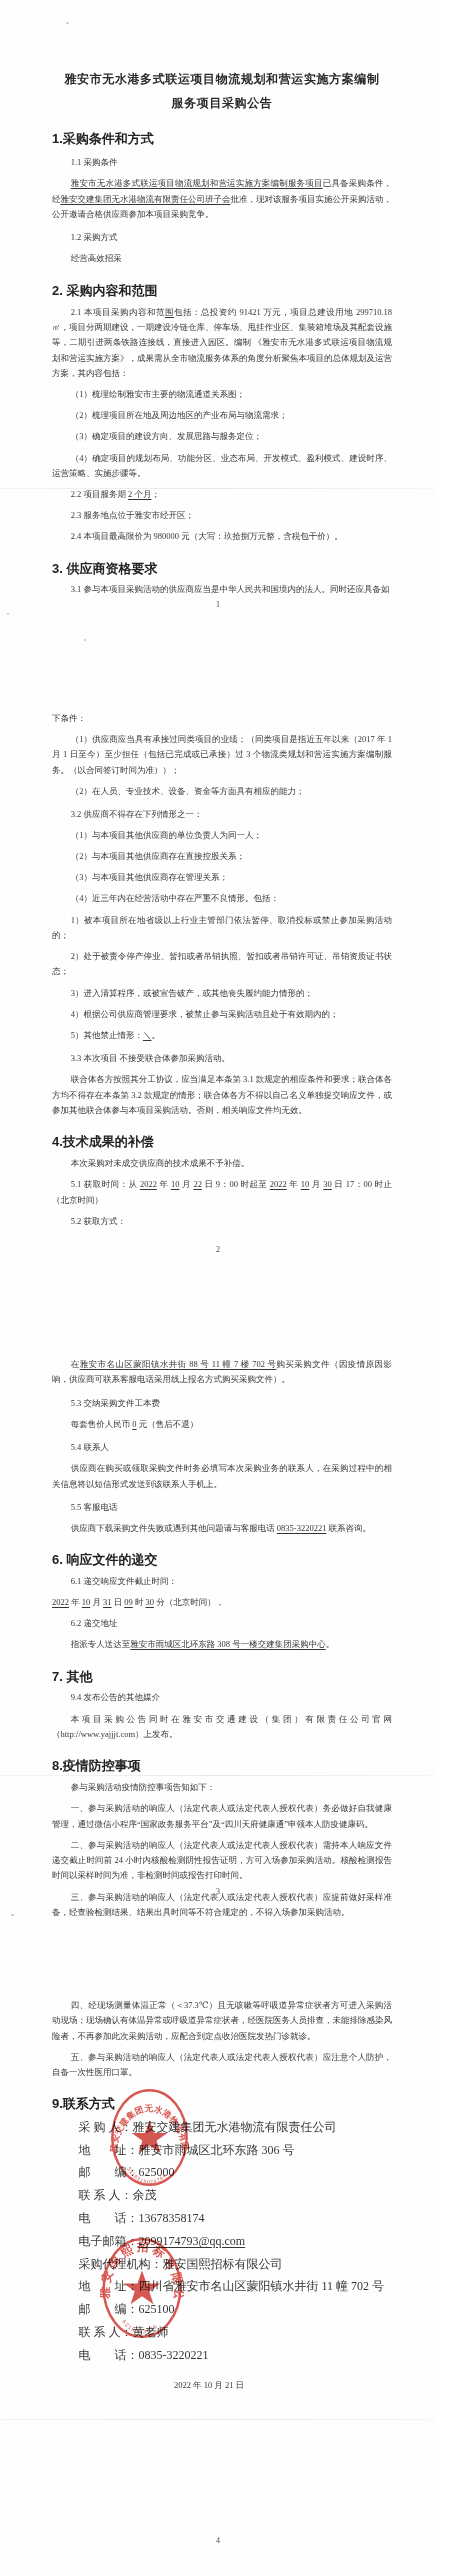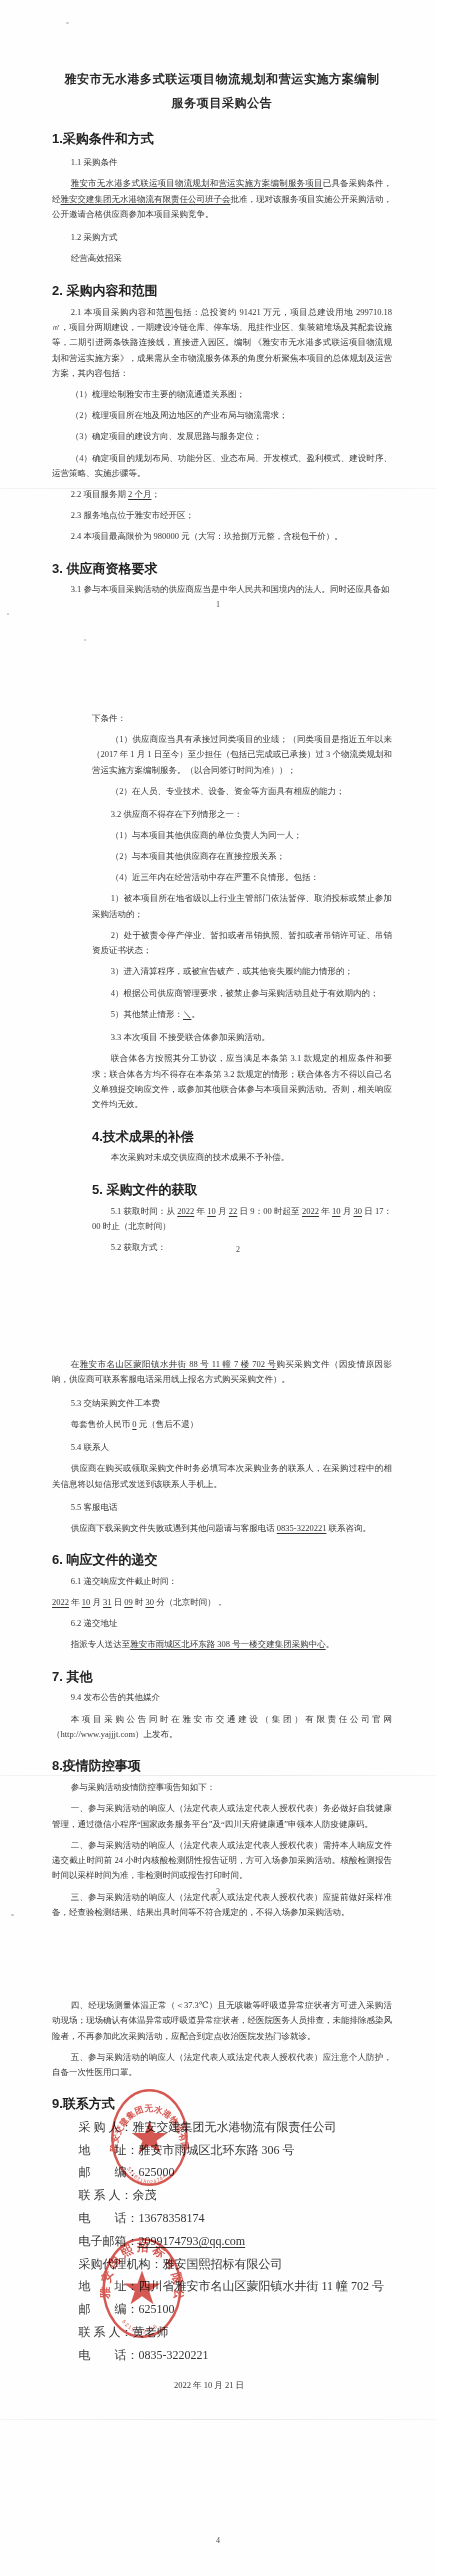--- a/index.html
+++ b/index.html
@@ -1,20 +1,20 @@
 <!DOCTYPE html>
 <html style="font-size:9px"><head>
 <meta charset="utf-8">
 <style>
   html,body{margin:0;padding:0;background:#ffffff;}
   .doc{position:relative;width:436px;height:2576px;background:#fefefe;
        font-family:"Liberation Serif","DejaVu Serif",serif;color:#363636;overflow:hidden;}
   .page{position:relative;box-sizing:border-box;padding:0 44px 0 52px;}
   .pg1{height:675px;padding-top:67px;}
-  .pg2{height:638px;padding-top:30px;margin-left:40px;}
+  .pg2{height:638px;padding-top:30px;}
   .pg3{height:647px;padding-top:38px;}
   .pg4{height:616px;padding-top:32px;}
   .title{text-align:center;font-family:"Liberation Sans","DejaVu Sans",sans-serif;
          font-weight:bold;font-size:12px;color:#2a2a2a;line-height:24px;letter-spacing:0.6px;}
   .h{font-family:"Liberation Sans","DejaVu Sans",sans-serif;font-weight:bold;
      font-size:13px;color:#222;margin:15px 0 3.4px 0;line-height:17px;}
   .p{font-size:8.5px;line-height:15.4px;text-align:justify;margin:5.7px 0 0 0;}
   .ind{text-indent:2.2em;}
   .sub{margin-top:8px;}
   .u{text-decoration:underline;text-underline-offset:1.7px;}
@@ -68,33 +68,33 @@
     <div class="pageno pn1">1</div>
   </div>
 
   <div class="page pg2">
     <div class="p">下条件：</div>
     <div class="p ind">（1）供应商应当具有承接过同类项目的业绩；（同类项目是指近五年以来（2017 年 1 月 1 日至今）至少担任（包括已完成或已承接）过 3 个物流类规划和营运实施方案编制服务。（以合同签订时间为准））；</div>
     <div class="p ind">（2）在人员、专业技术、设备、资金等方面具有相应的能力；</div>
     <div class="p ind sub">3.2 供应商不得存在下列情形之一：</div>
     <div class="p ind">（1）与本项目其他供应商的单位负责人为同一人；</div>
     <div class="p ind">（2）与本项目其他供应商存在直接控股关系；</div>
+    <div class="p ind">（3）与本项目其他供应商存在管理关系；</div>
     <div class="p ind">（4）近三年内在经营活动中存在严重不良情形。包括：</div>
     <div class="p ind">1）被本项目所在地省级以上行业主管部门依法暂停、取消投标或禁止参加采购活动的；</div>
     <div class="p ind">2）处于被责令停产停业、暂扣或者吊销执照、暂扣或者吊销许可证、吊销资质证书状态；</div>
     <div class="p ind">3）进入清算程序，或被宣告破产，或其他丧失履约能力情形的；</div>
     <div class="p ind">4）根据公司供应商管理要求，被禁止参与采购活动且处于有效期内的；</div>
     <div class="p ind"><span>5）其他禁止情形：</span><span class="u">＼</span><span>。</span></div>
     <div class="p ind sub">3.3 本次项目 不接受联合体参加采购活动。</div>
     <div class="p ind">联合体各方按照其分工协议，应当满足本条第 3.1 款规定的相应条件和要求；联合体各方均不得存在本条第 3.2 款规定的情形；联合体各方不得以自己名义单独提交响应文件，或参加其他联合体参与本项目采购活动。否则，相关响应文件均无效。</div>
 
     <div class="h">4.技术成果的补偿</div>
     <div class="p ind">本次采购对未成交供应商的技术成果不予补偿。</div>
 
-    <div class="h">5. 采购文件的获取</div>
     <div class="p ind"><span>5.1 获取时间：从 </span><span class="u">2022</span><span> 年 </span><span class="u">10</span><span> 月 </span><span class="u">22</span><span> 日 9：00 时起至 </span><span class="u">2022</span><span> 年 </span><span class="u">10</span><span> 月 </span><span class="u">30</span><span> 日 17：00 时止（北京时间）</span></div>
     <div class="p ind">5.2 获取方式：</div>
 
     <div class="pageno pn2">2</div>
   </div>
 
   <div class="page pg3">
     <div class="p ind"><span>在</span><span class="u">雅安市名山区蒙阳镇水井街 88 号 11 幢 7 楼 702 号</span><span>购买采购文件（因疫情原因影响，供应商可联系客服电话采用线上报名方式购买采购文件）。</span></div>
     <div class="p ind sub">5.3 交纳采购文件工本费</div>
     <div class="p ind"><span>每套售价人民币 </span><span class="u">0</span><span> 元（售后不退）</span></div>

